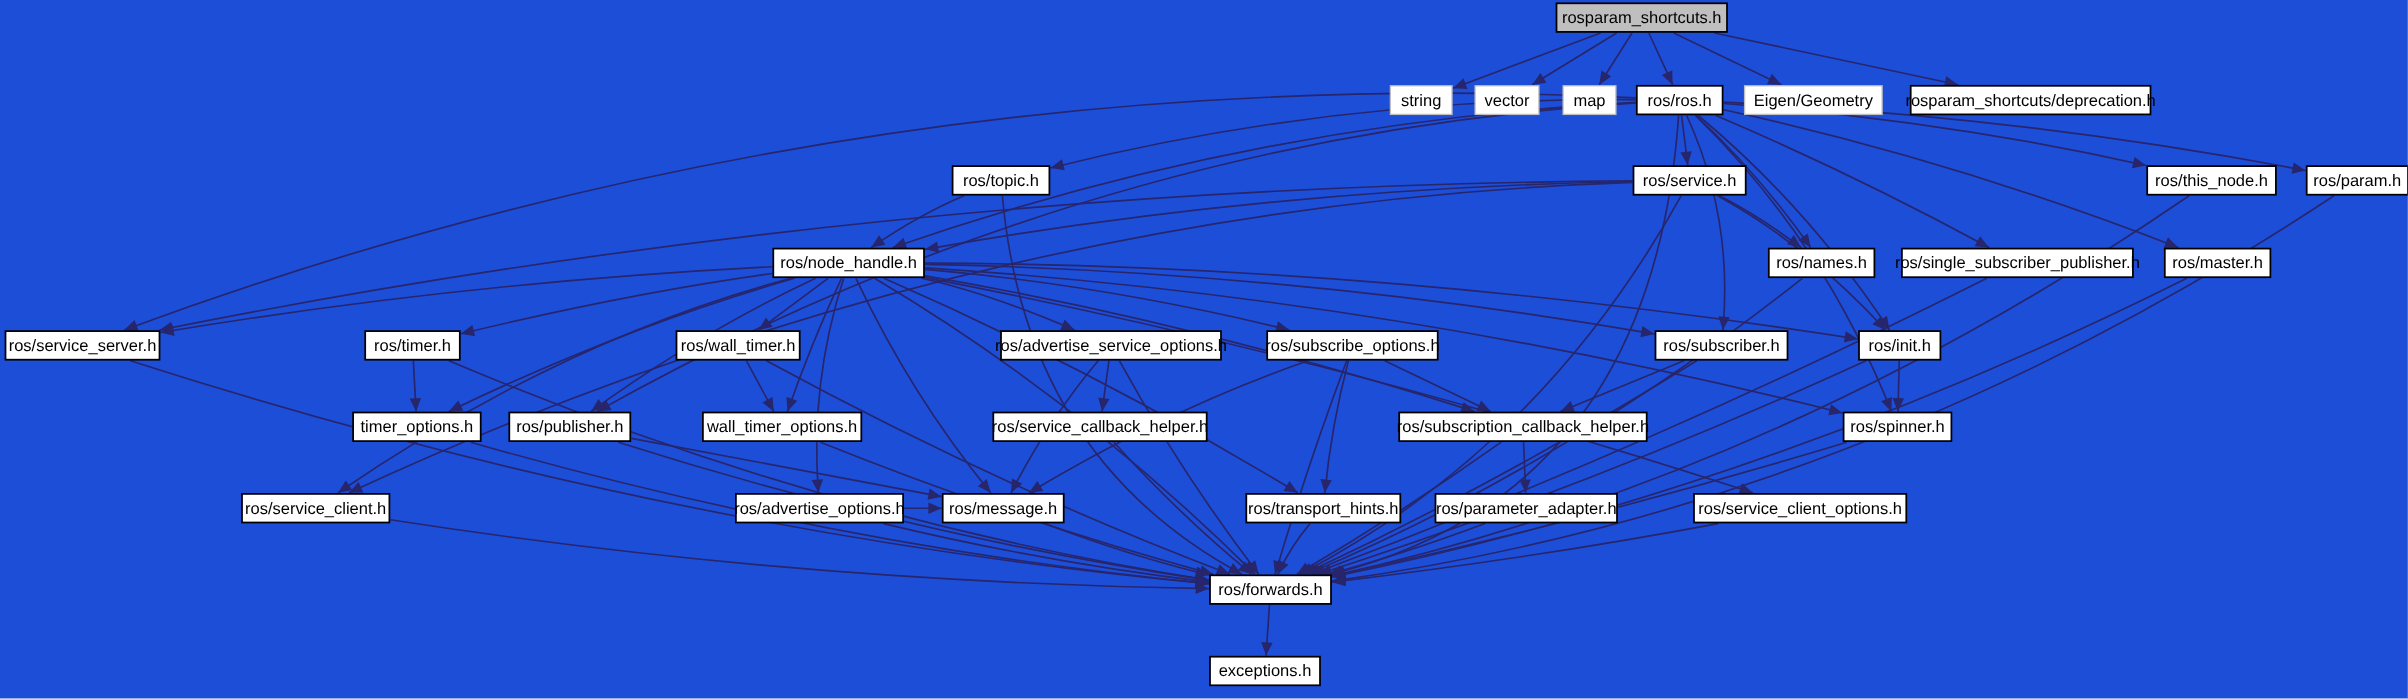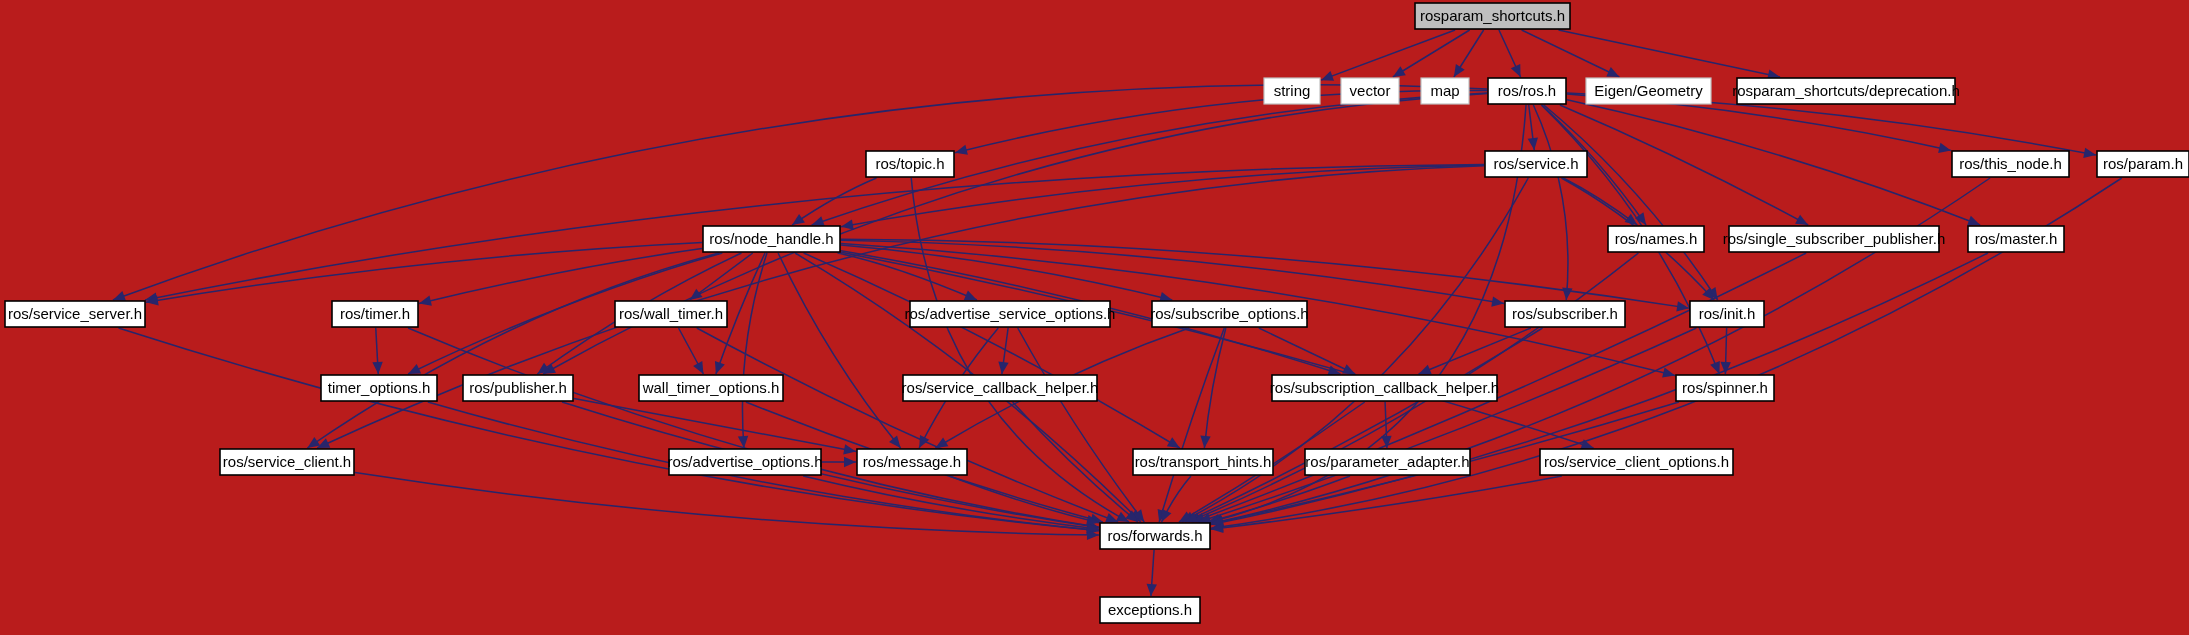--- a/index.html
+++ b/index.html
@@ -1,17 +1,17 @@
 <!DOCTYPE html>
 <html><head>
 <meta charset="utf-8">
 <style>
   html,body{margin:0;padding:0;background:#ffffff;}
   body{font-family:"Liberation Sans", sans-serif;}
-  #graph-wrap{position:relative;width:2189px;height:635px;background:#b91c1c;overflow:hidden;}
+  #graph-wrap{position:relative;width:2189px;height:635px;background:#1d4ed8;overflow:hidden;}
   svg#dep-graph{display:block;width:2189px;height:635px;}
   .node-box{fill:#ffffff;stroke:#404040;stroke-width:1.2;}
   .node-box.root{fill:#bfbfbf;stroke:#000000;stroke-width:1.6;}
   .node-box.ext{fill:#ffffff;stroke:#c0c0c0;stroke-width:1.2;}
   .node-box.strong{fill:#ffffff;stroke:#000000;stroke-width:1.6;}
   .node-label{font-family:"Liberation Sans", sans-serif;font-size:15px;fill:#000000;
     text-anchor:middle;dominant-baseline:middle;paint-order:stroke;}
   .edge{fill:none;stroke:#27256b;stroke-width:1.5;}
   .arrow-head{fill:#27256b;stroke:none;}
   .node-group{cursor:default;}

